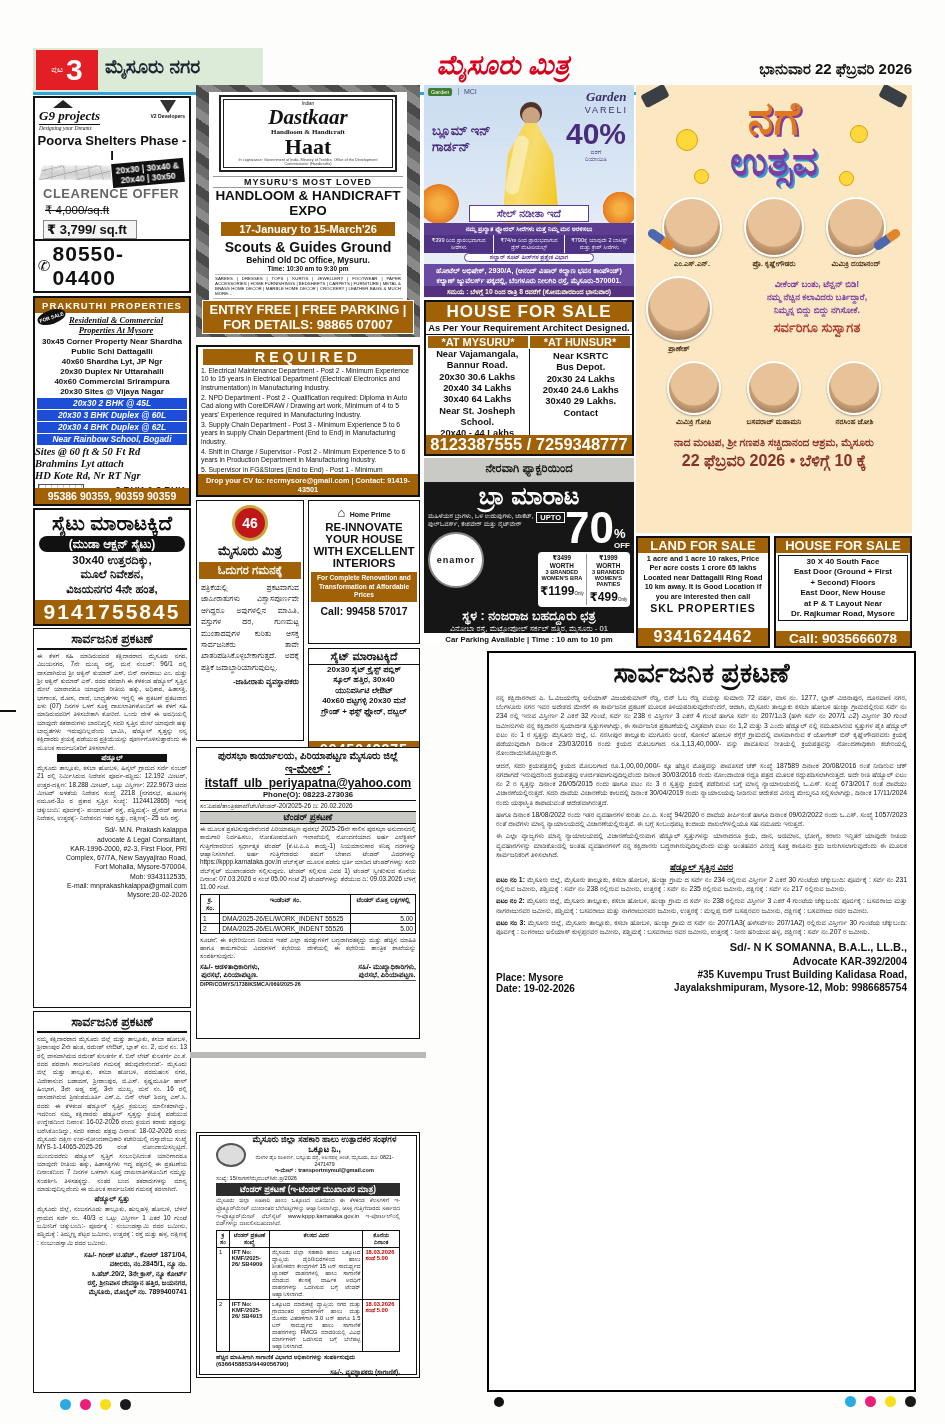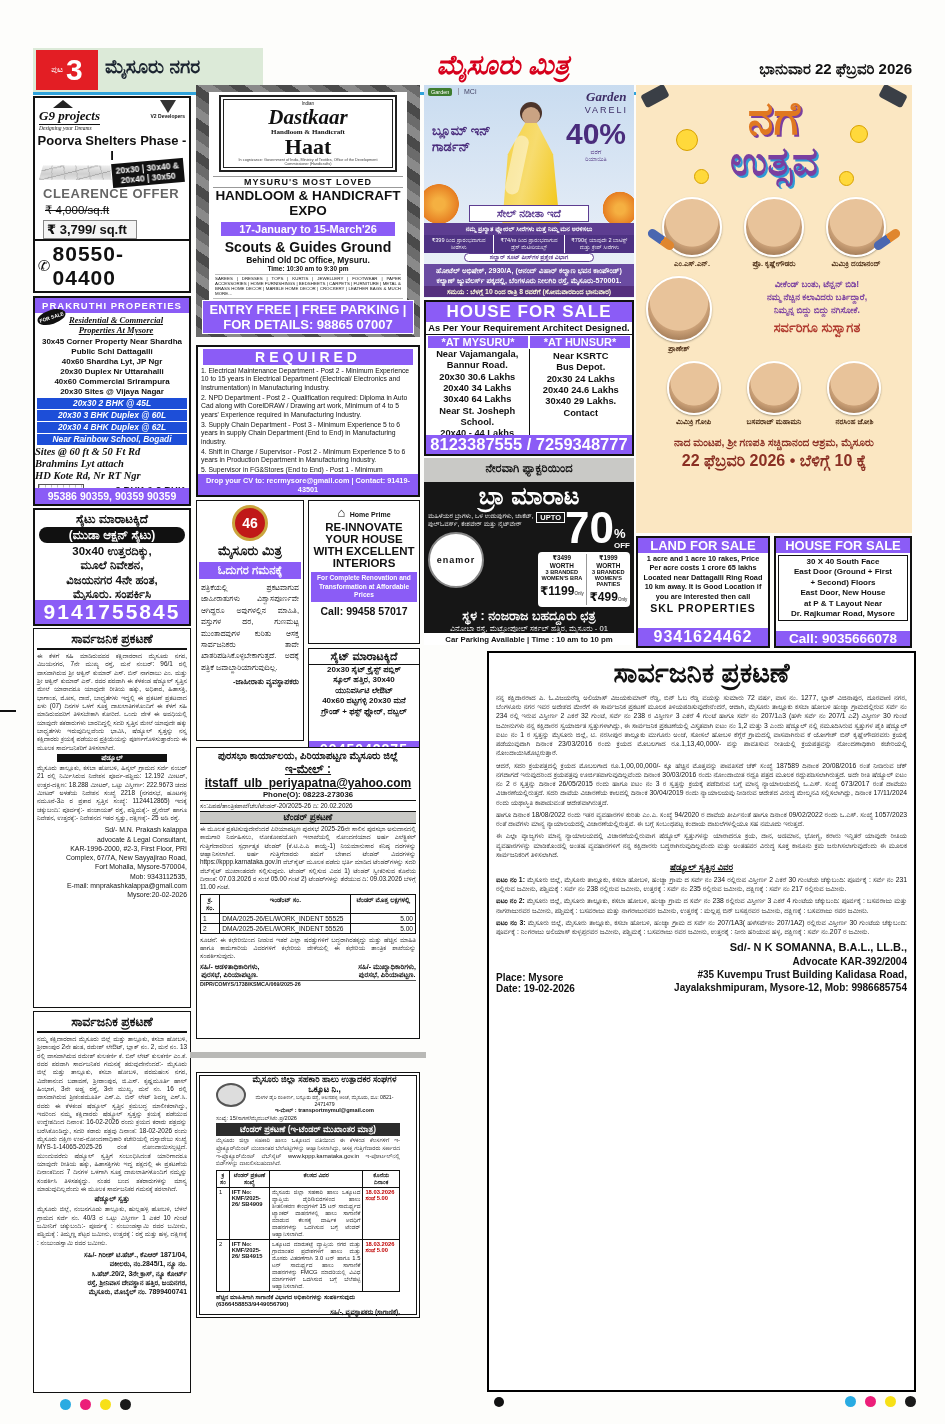--- a/index.html
+++ b/index.html
@@ -2,21 +2,21 @@
 <html><head>
 <meta charset="utf-8">
 <style>
   html,body{margin:0;padding:0;background:#e9e7e2;}
   #page{position:relative;width:945px;height:1424px;background:#fdfdfb;margin:0 auto;
         font-family:"Liberation Sans","DejaVu Sans",sans-serif;color:#111;overflow:hidden;}
   .abs{position:absolute;box-sizing:border-box;}
   .bx{border:1.5px solid #111;background:#fff;overflow:hidden;}
   .c{text-align:center;}
   .j{text-align:justify;}
-  .strip{background:#8b5cf6;color:#fff;}
+  .strip{background:#a16207;color:#fff;}
   .graystrip{background:#c9c9c6;color:#111;}
   .serif{font-family:"Liberation Serif","DejaVu Serif",serif;}
   .tiny{font-size:6.4px;line-height:1.3;}
   .sig{font-size:6.9px;line-height:1.35;text-align:right;}
   table{border-collapse:collapse;width:100%;}
   td,th{border:1px solid #111;padding:1px 2px;vertical-align:top;}
   .dot{width:11px;height:11px;border-radius:50%;display:inline-block;margin-right:9px;}
   .pk-line{font-weight:bold;font-size:8px;text-align:center;line-height:1.25;}
   .pk-deal{background:#1d4ed8;color:#fff;font-weight:bold;font-style:italic;font-size:8.4px;text-align:center;margin:1px 2px;padding:0.5px 0;}
   .pk-mid{font-family:"Liberation Serif",serif;font-weight:bold;font-style:italic;font-size:10.5px;text-align:left;line-height:1.15;}
@@ -112,21 +112,21 @@
             <div class="pk-apt">Apartments @</div>
           </div>
 
       </div>
     </div>
 
     <div class="strip c" style="position:absolute;bottom:0;left:0;right:0;font-size:10.5px;font-weight:bold;padding:2px 0;">95386 90359, 90359 90359</div>
   </div>
 
   <div class="abs bx" style="left:33px;top:508px;width:158px;height:118px;border-width:2px;">
-    <div class="c" style="font-size:12px;font-weight:bold;margin-top:2px;">ಸೈಟು ಮಾರಾಟಕ್ಕಿದೆ</div>
+    <div class="c" style="font-size:20px;font-weight:bold;margin-top:2px;">ಸೈಟು ಮಾರಾಟಕ್ಕಿದೆ</div>
     <div class="c" style="background:#111;color:#fff;font-size:12px;font-weight:bold;border-radius:8px;margin:1px 4px;padding:1px 0;">(ಮುಡಾ ಆಕ್ಷನ್ ಸೈಟು)</div>
     <div style="font-size:11px;">
         <div class="ss-line">30x40 ಉತ್ತರದಿಕ್ಕು,</div>
         <div class="ss-line">ಮೂಲೆ ನಿವೇಶನ,</div>
         <div class="ss-line">ವಿಜಯನಗರ 4ನೇ ಹಂತ,</div>
         <div class="ss-line">ಮೈಸೂರು. ಸಂಪರ್ಕಿಸಿ</div>
       </div>
     <div class="strip c" style="position:absolute;bottom:0;left:0;right:0;font-size:21px;font-weight:bold;letter-spacing:2px;">9141755845</div>
   </div>
 
@@ -268,21 +268,21 @@
       <div class="c">
         <div>ಸಹಿ/- ಮುಖ್ಯಾಧಿಕಾರಿಗಳು,</div>
           <div>ಪುರಸಭೆ, ಪಿರಿಯಾಪಟ್ಟಣ.</div>
       </div>
     </div>
     <div style="font-size:5.4px;font-weight:bold;border-top:1px solid #555;margin-top:1px;">DIPR/COMYS/1738/KSMCA/069/2025-26</div>
   </div>
 
   <div class="abs" style="left:190px;top:1052px;width:236px;height:6px;background:#b9b9b6;"></div>
 
-  <div class="abs bx" style="left:196px;top:1072px;width:224px;height:246px;padding:2px 19px;outline:1px solid #111;outline-offset:-4px;">
+  <div class="abs bx" style="left:196px;top:1132px;width:224px;height:246px;padding:2px 19px;outline:1px solid #111;outline-offset:-4px;">
     <div style="display:flex;align-items:center;gap:3px;">
       <div style="width:26px;height:20px;border-radius:50%;border:2px solid #555;background:#ddd;flex-shrink:0;"></div>
       <div class="c" style="flex:1;">
         <div style="font-size:8.4px;font-weight:bold;line-height:1.15;">ಮೈಸೂರು ಜಿಲ್ಲಾ ಸಹಕಾರಿ ಹಾಲು ಉತ್ಪಾದಕರ ಸಂಘಗಳ ಒಕ್ಕೂಟ ನಿ.,</div>
         <div style="font-size:5.2px;">ಮೇಗಳ ಡೈರಿ ಸಂಕೀರ್ಣ, ಬನ್ನೂರು ರಸ್ತೆ, ಅಲನಹಳ್ಳಿ ಅಂಚೆ, ಮೈಸೂರು, ದೂ: 0821-2471479</div>
         <div style="font-size:5.6px;font-weight:bold;">ಇ-ಮೇಲ್ : transportmymul@gmail.com</div>
       </div>
     </div>
     <div style="font-size:5.6px;margin-top:1px;">ಸಂಖ್ಯೆ: 15/ಸಾಗಣೆ/ಮೈಮುಲ್/ಟೆಂ.ಪ್ರ/2026</div>
     <div class="strip c" style="font-size:8.4px;font-weight:bold;margin:1px 0;padding:1px 0;background:#2c2c2c;">ಟೆಂಡರ್ ಪ್ರಕಟಣೆ (ಇ-ಟೆಂಡರ್ ಮುಖಾಂತರ ಮಾತ್ರ)</div>

